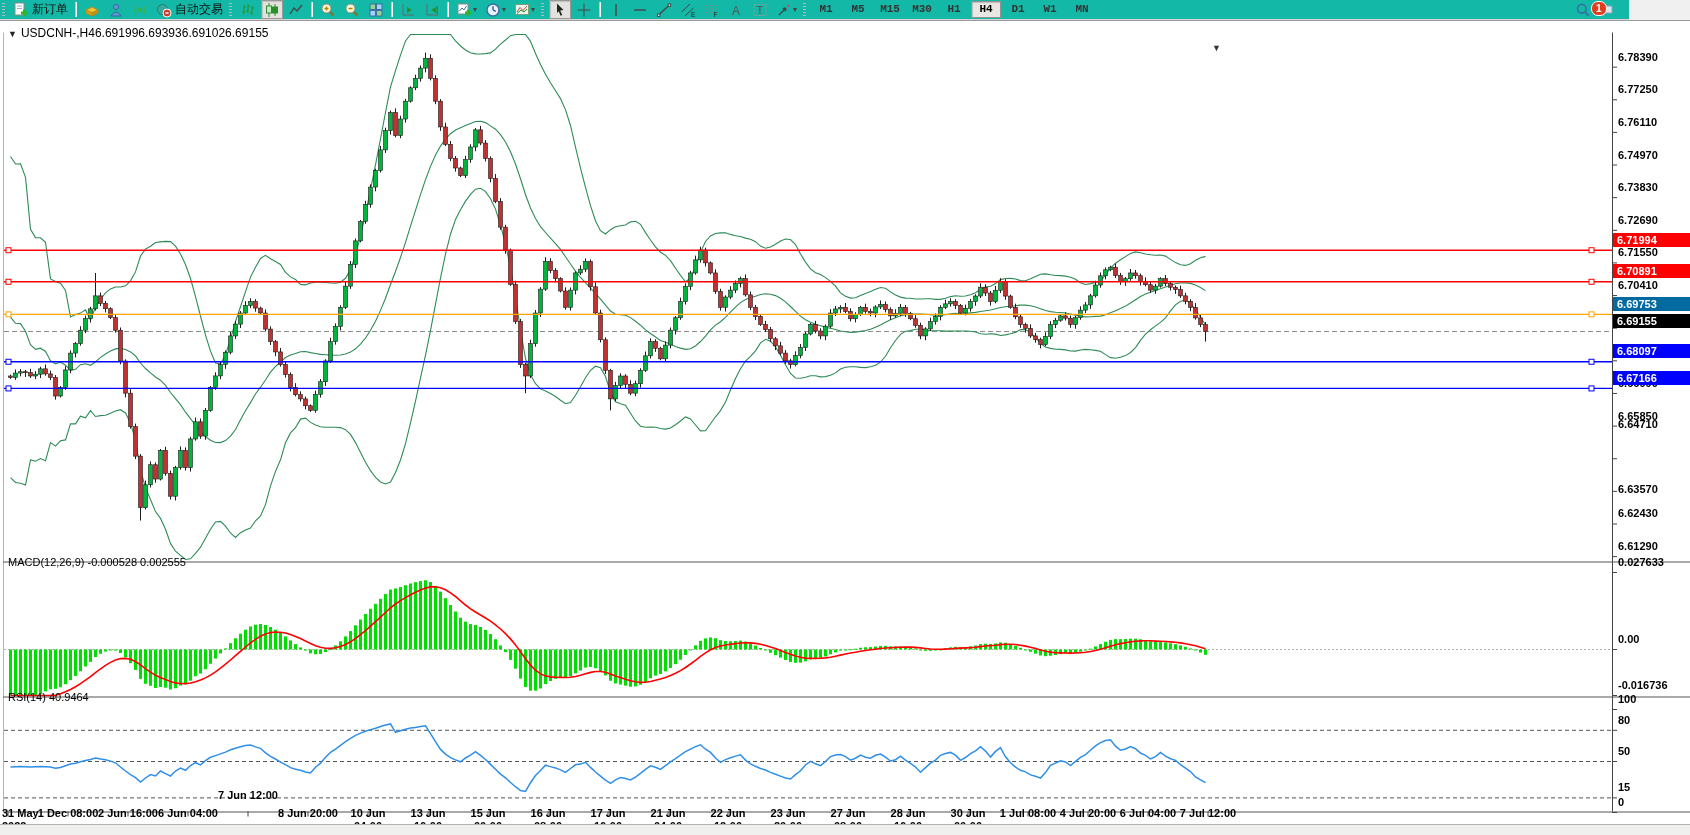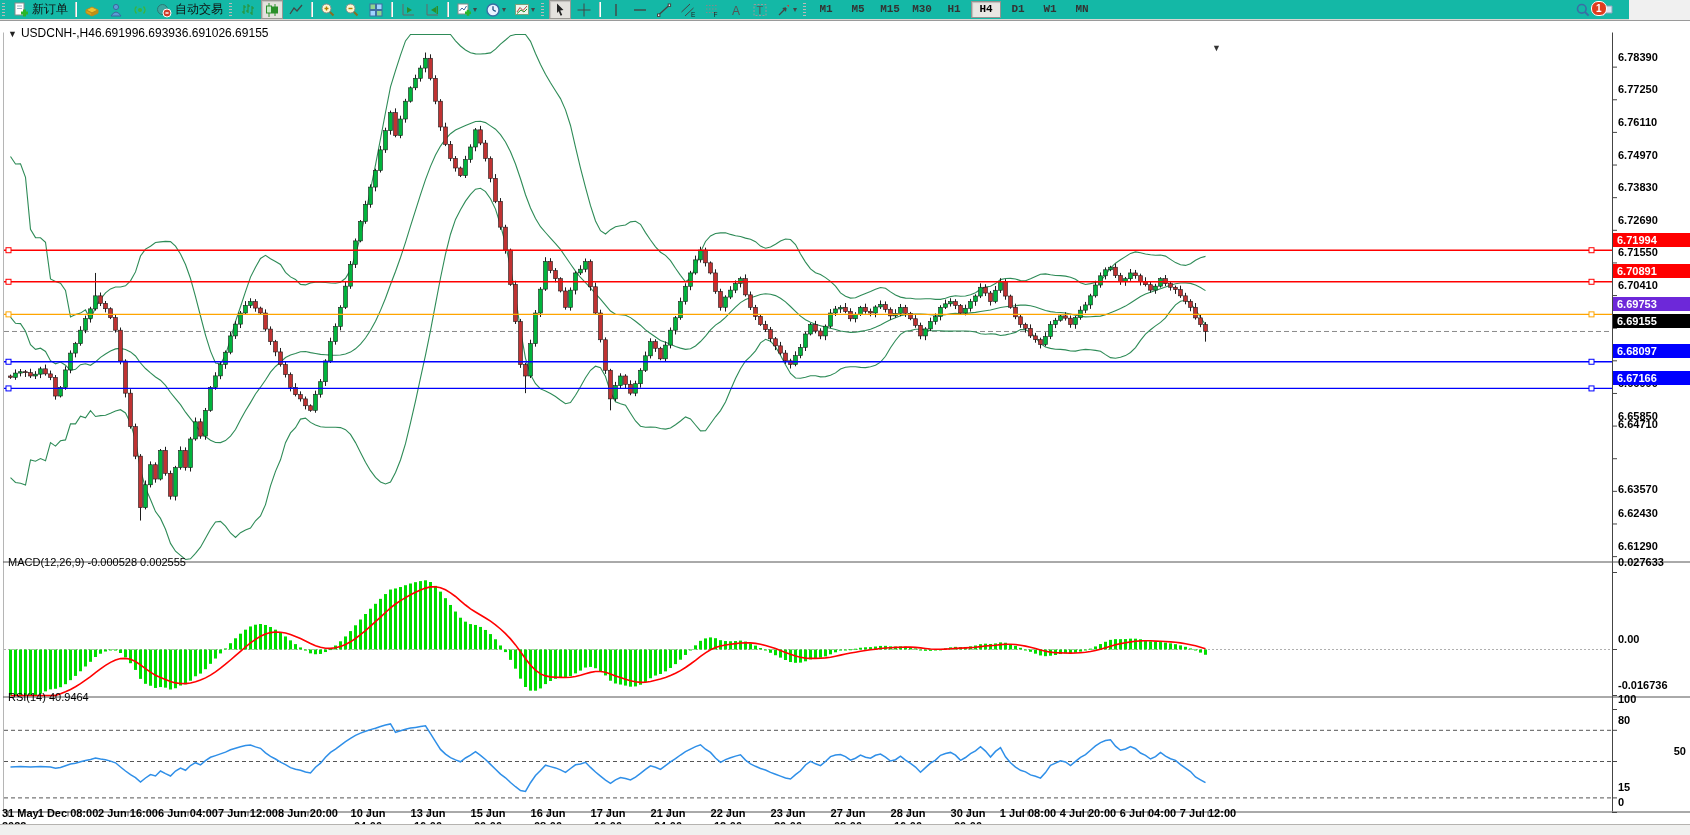--- a/index.html
+++ b/index.html
@@ -1088,36 +1088,36 @@
       <div class="ptick" style="top: 387.587px;">6.65850</div>
       <div class="ptick" style="top: 396px;">6.64710</div>
       <div class="ptick" style="top: 461px;">6.63570</div>
       <div class="ptick" style="top: 485.483px;">6.62430</div>
       <div class="ptick" style="top: 518.115px;">6.61290</div>
       <div class="ptick" style="top: 534.014px;">0.027633</div>
       <div class="ptick" style="top: 611px;">0.00</div>
       <div class="ptick" style="top: 657px;">-0.016736</div>
       <div class="ptick" style="top: 671px;">100</div>
       <div class="ptick" style="top: 691.8px;">80</div>
-      <div class="ptick" style="top: 723px; text-align: right;">50</div>
+      <div class="ptick" style="top: 723px;">50</div>
       <div class="ptick" style="top: 759.4px;">15</div>
       <div class="ptick" style="top: 774px;">0</div>
       <div class="hlabel" style="top: 211.718px; background: rgb(255, 0, 0);">6.71994</div>
       <div class="hlabel" style="top: 243.291px; background: rgb(255, 0, 0);">6.70891</div>
-      <div class="hlabel" style="top: 275.865px; background: #6d28d9;">6.69753</div>
+      <div class="hlabel" style="top: 275.865px; background: #0369a1;">6.69753</div>
       <div class="hlabel" style="top: 323.268px; background: rgb(0, 0, 255);">6.68097</div>
       <div class="hlabel" style="top: 349.917px; background: rgb(0, 0, 255);">6.67166</div>
       <div class="hlabel" style="top: 292.983px; background: rgb(0, 0, 0);">6.69155</div>
     </div>
   <div id="time-axis">
       <div class="ttick" style="top: 786px; left: 2px; text-align: left;">31 May 2022</div>
       <div class="ttick" style="top: 786px; left: 36px;">1 Dec 08:00</div>
       <div class="ttick" style="top: 786px; left: 96px;">2 Jun 16:00</div>
       <div class="ttick" style="top: 786px; left: 156px;">6 Jun 04:00</div>
-      <div class="ttick" style="top: 786px; left: 216px;">7 Jun 12:00</div>
+      <div class="ttick" style="top: 768px; left: 216px;">7 Jun 12:00</div>
       <div class="ttick" style="top: 786px; left: 276px;">8 Jun 20:00</div>
       <div class="ttick" style="top: 786px; left: 336px;">10 Jun 04:00</div>
       <div class="ttick" style="top: 786px; left: 396px;">13 Jun 16:00</div>
       <div class="ttick" style="top: 786px; left: 456px;">15 Jun 00:00</div>
       <div class="ttick" style="top: 786px; left: 516px;">16 Jun 08:00</div>
       <div class="ttick" style="top: 786px; left: 576px;">17 Jun 16:00</div>
       <div class="ttick" style="top: 786px; left: 636px;">21 Jun 04:00</div>
       <div class="ttick" style="top: 786px; left: 696px;">22 Jun 12:00</div>
       <div class="ttick" style="top: 786px; left: 756px;">23 Jun 20:00</div>
       <div class="ttick" style="top: 786px; left: 816px;">27 Jun 08:00</div>

